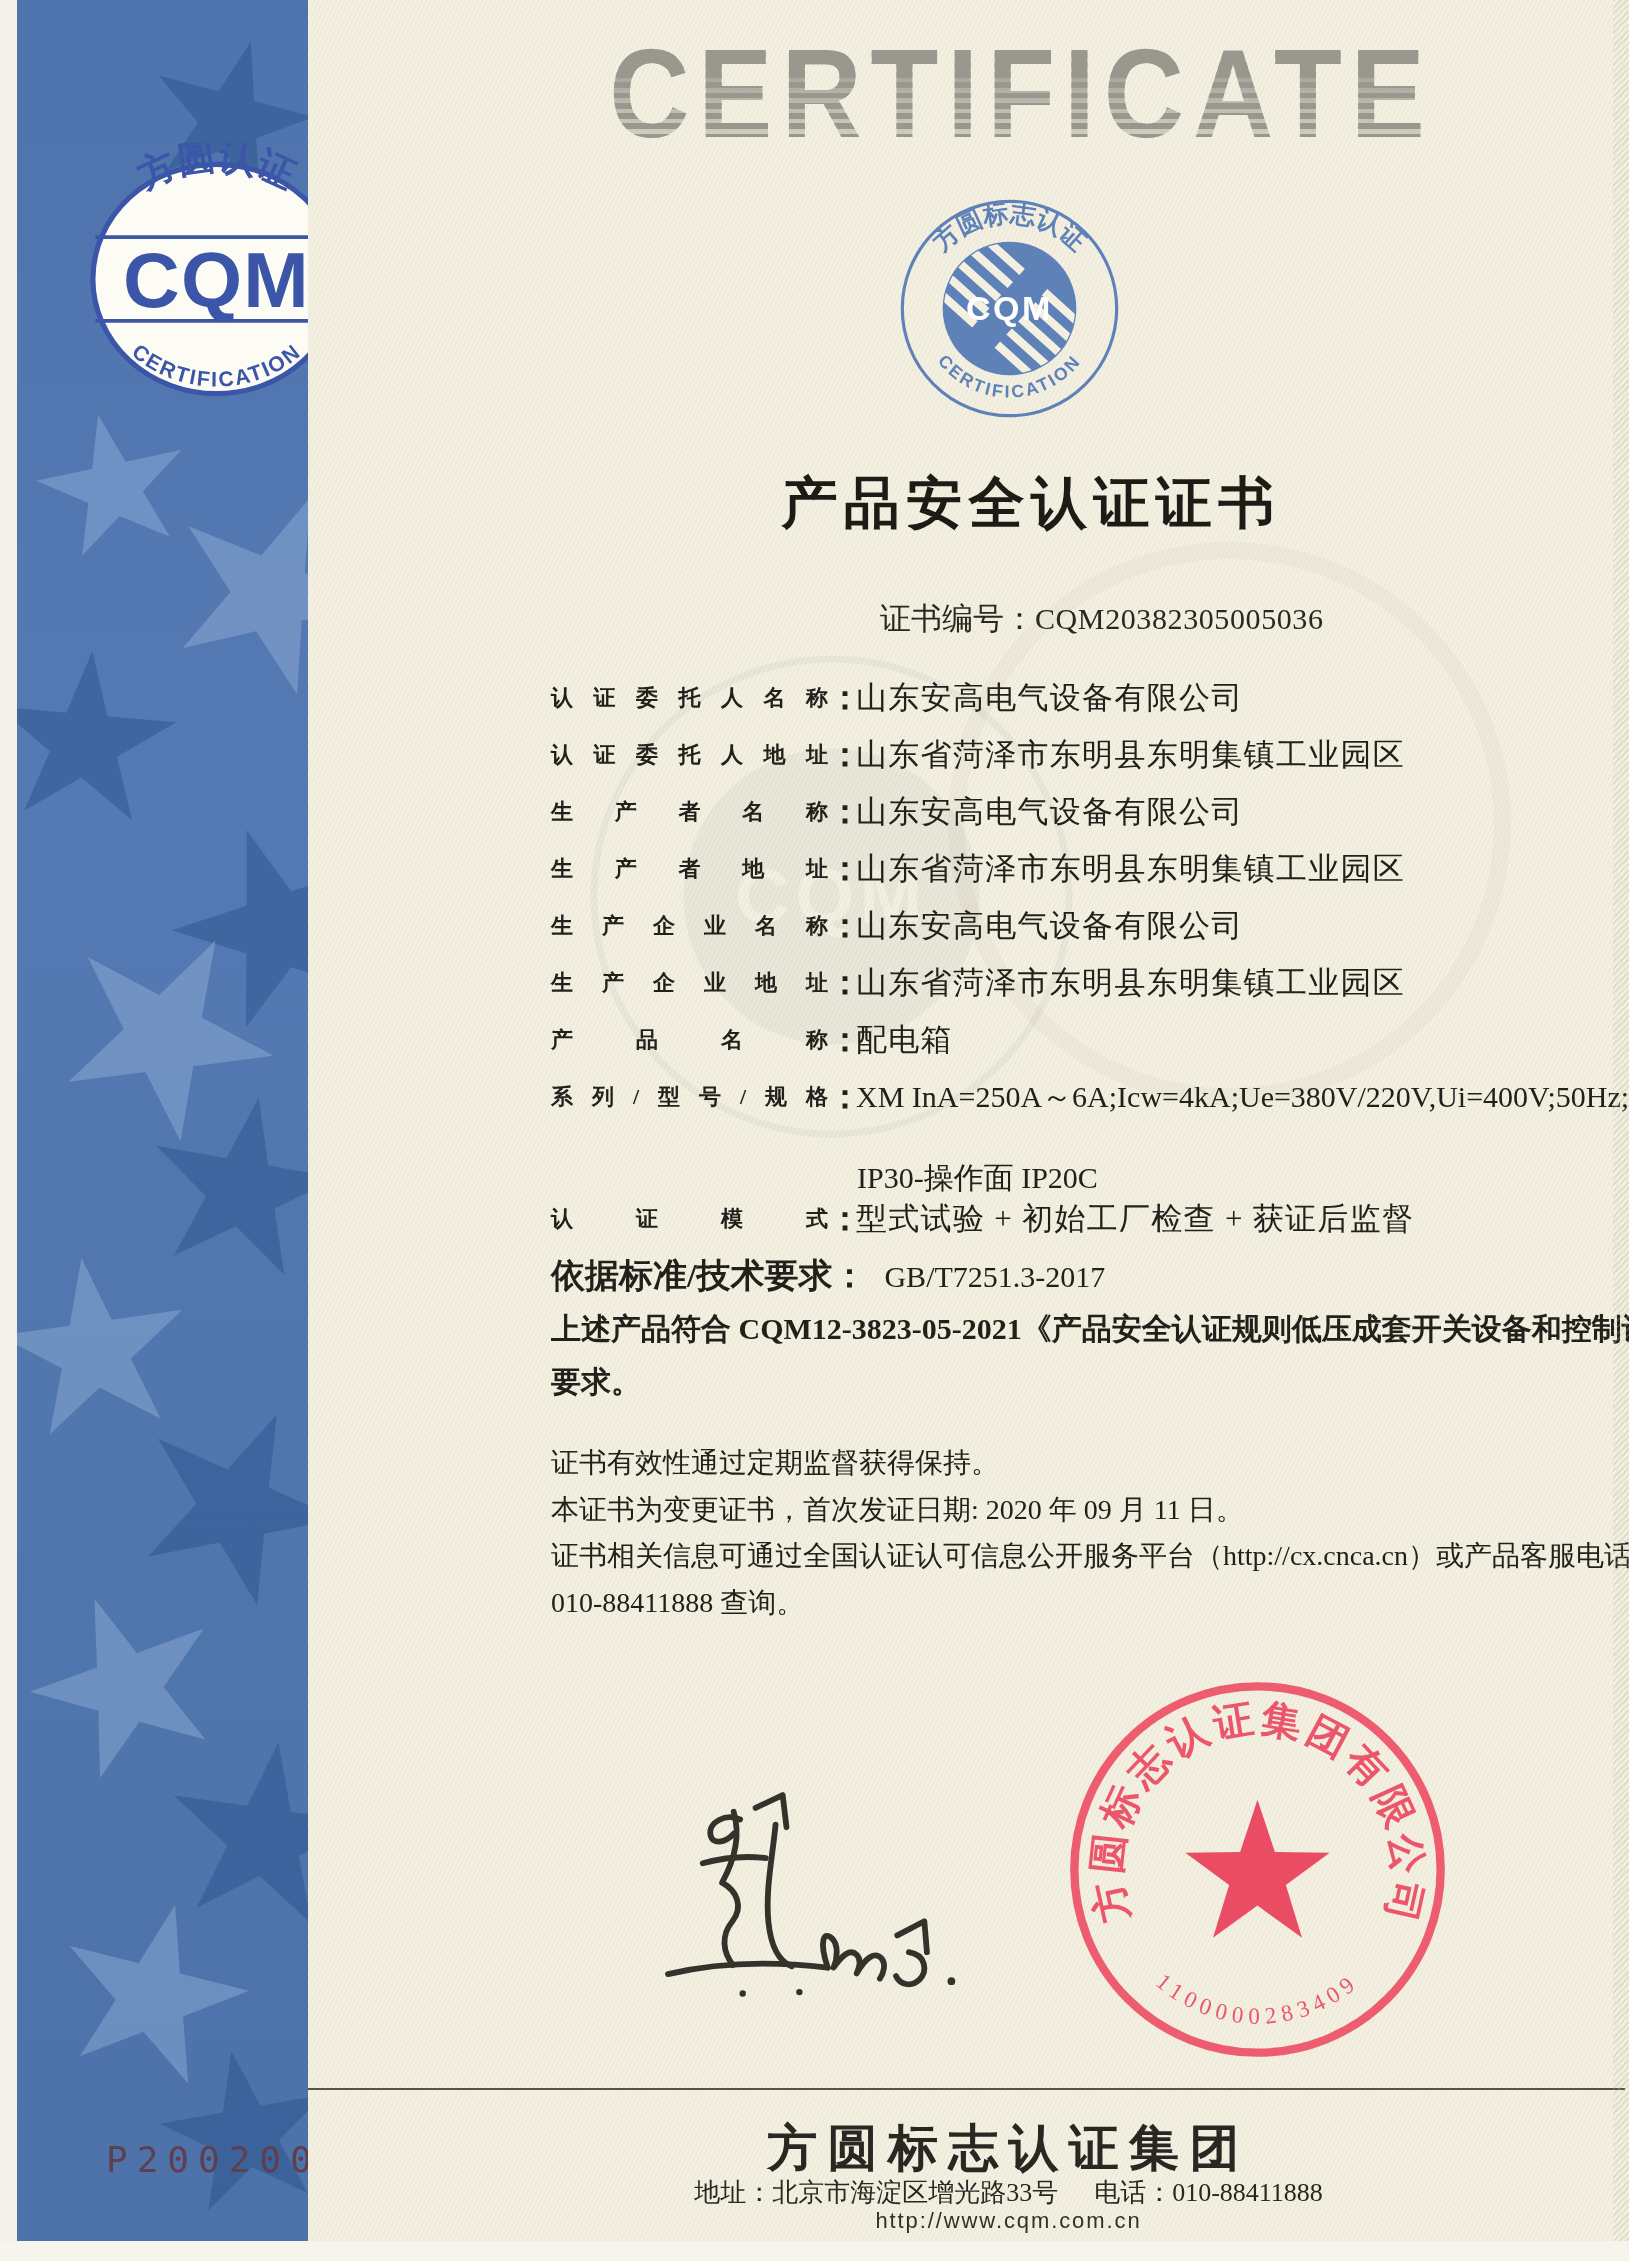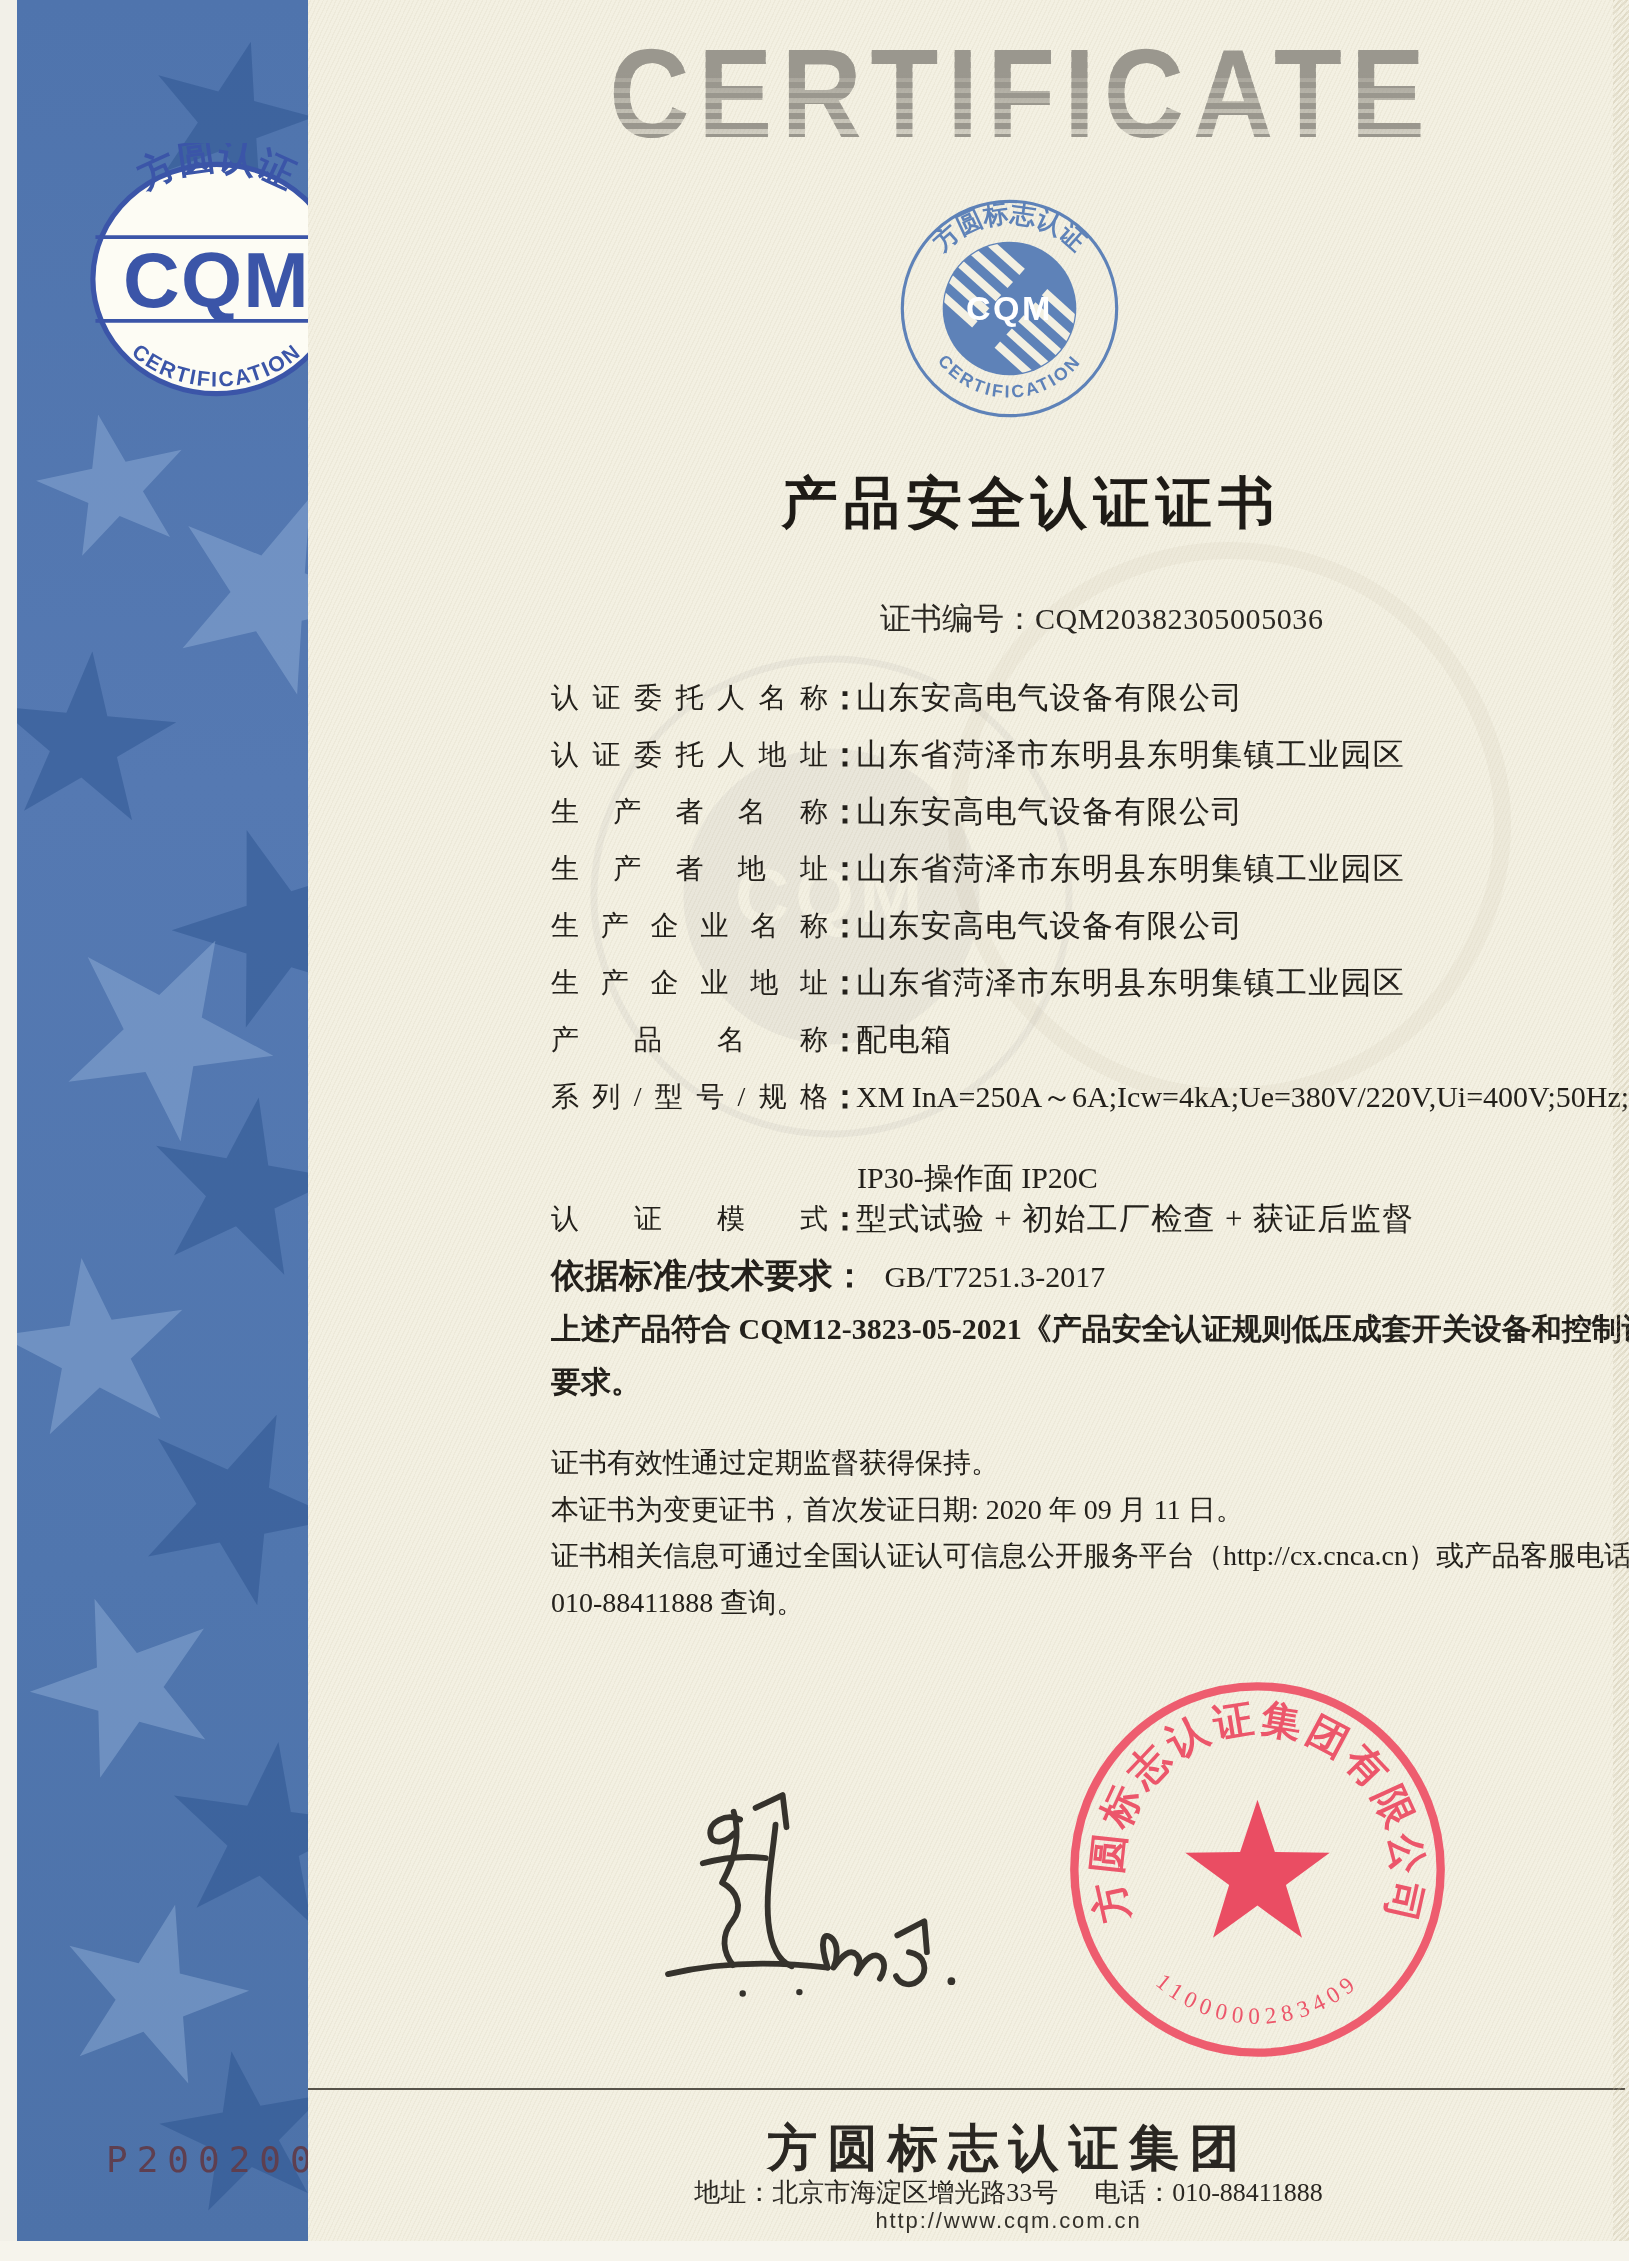--- a/index.html
+++ b/index.html
@@ -43,21 +43,21 @@
   .ghost-ring{position:absolute;left:948px;top:542px;width:529px;height:529px;border:17px solid rgba(140,125,85,.055);
     border-radius:50%;z-index:0;}
   .main-title{position:absolute;left:303px;width:1327px;top:466px;text-align:center;padding-left:129px;box-sizing:border-box;
     font-size:56px;font-weight:700;letter-spacing:6.4px;color:#1e1b16;z-index:1;}
   .certno{position:absolute;left:832px;top:598px;font-size:31px;z-index:1;color:#2a2722;margin-left:48px;}
   .certno .num{font-size:30px;letter-spacing:0.6px;}
   
   .fields{position:absolute;left:551px;top:677px;z-index:1;white-space:nowrap;}
   .frow{height:57px;line-height:41px;}
   .flabel{display:inline-block;width:277px;text-align:justify;text-align-last:justify;
-    font-weight:400;font-size:28px;vertical-align:top;}
+    font-weight:700;font-size:22px;vertical-align:top;}
   .fcolon{display:inline-block;width:28px;font-weight:700;font-size:34px;vertical-align:top;}
   .fvalue{font-size:31px;letter-spacing:1.3px;}
   .fvalue.latin{font-size:30px;letter-spacing:0;}
   .spec-line2{position:absolute;left:857px;top:1158px;font-size:30px;z-index:1;white-space:nowrap;}
   .mode-row{position:absolute;left:551px;top:1198px;z-index:1;white-space:nowrap;line-height:41px;}
   .std-row{position:absolute;left:551px;top:1255px;z-index:1;white-space:nowrap;line-height:41px;}
   .std-row .flabel2{font-weight:700;font-size:34px;}
   .std-row .val{font-size:30px;margin-left:18px;}
   .statement1{position:absolute;left:551px;top:1309px;font-size:30px;font-weight:700;white-space:nowrap;z-index:1;}
   .statement2{position:absolute;left:551px;top:1362px;font-size:30px;font-weight:700;z-index:1;}

